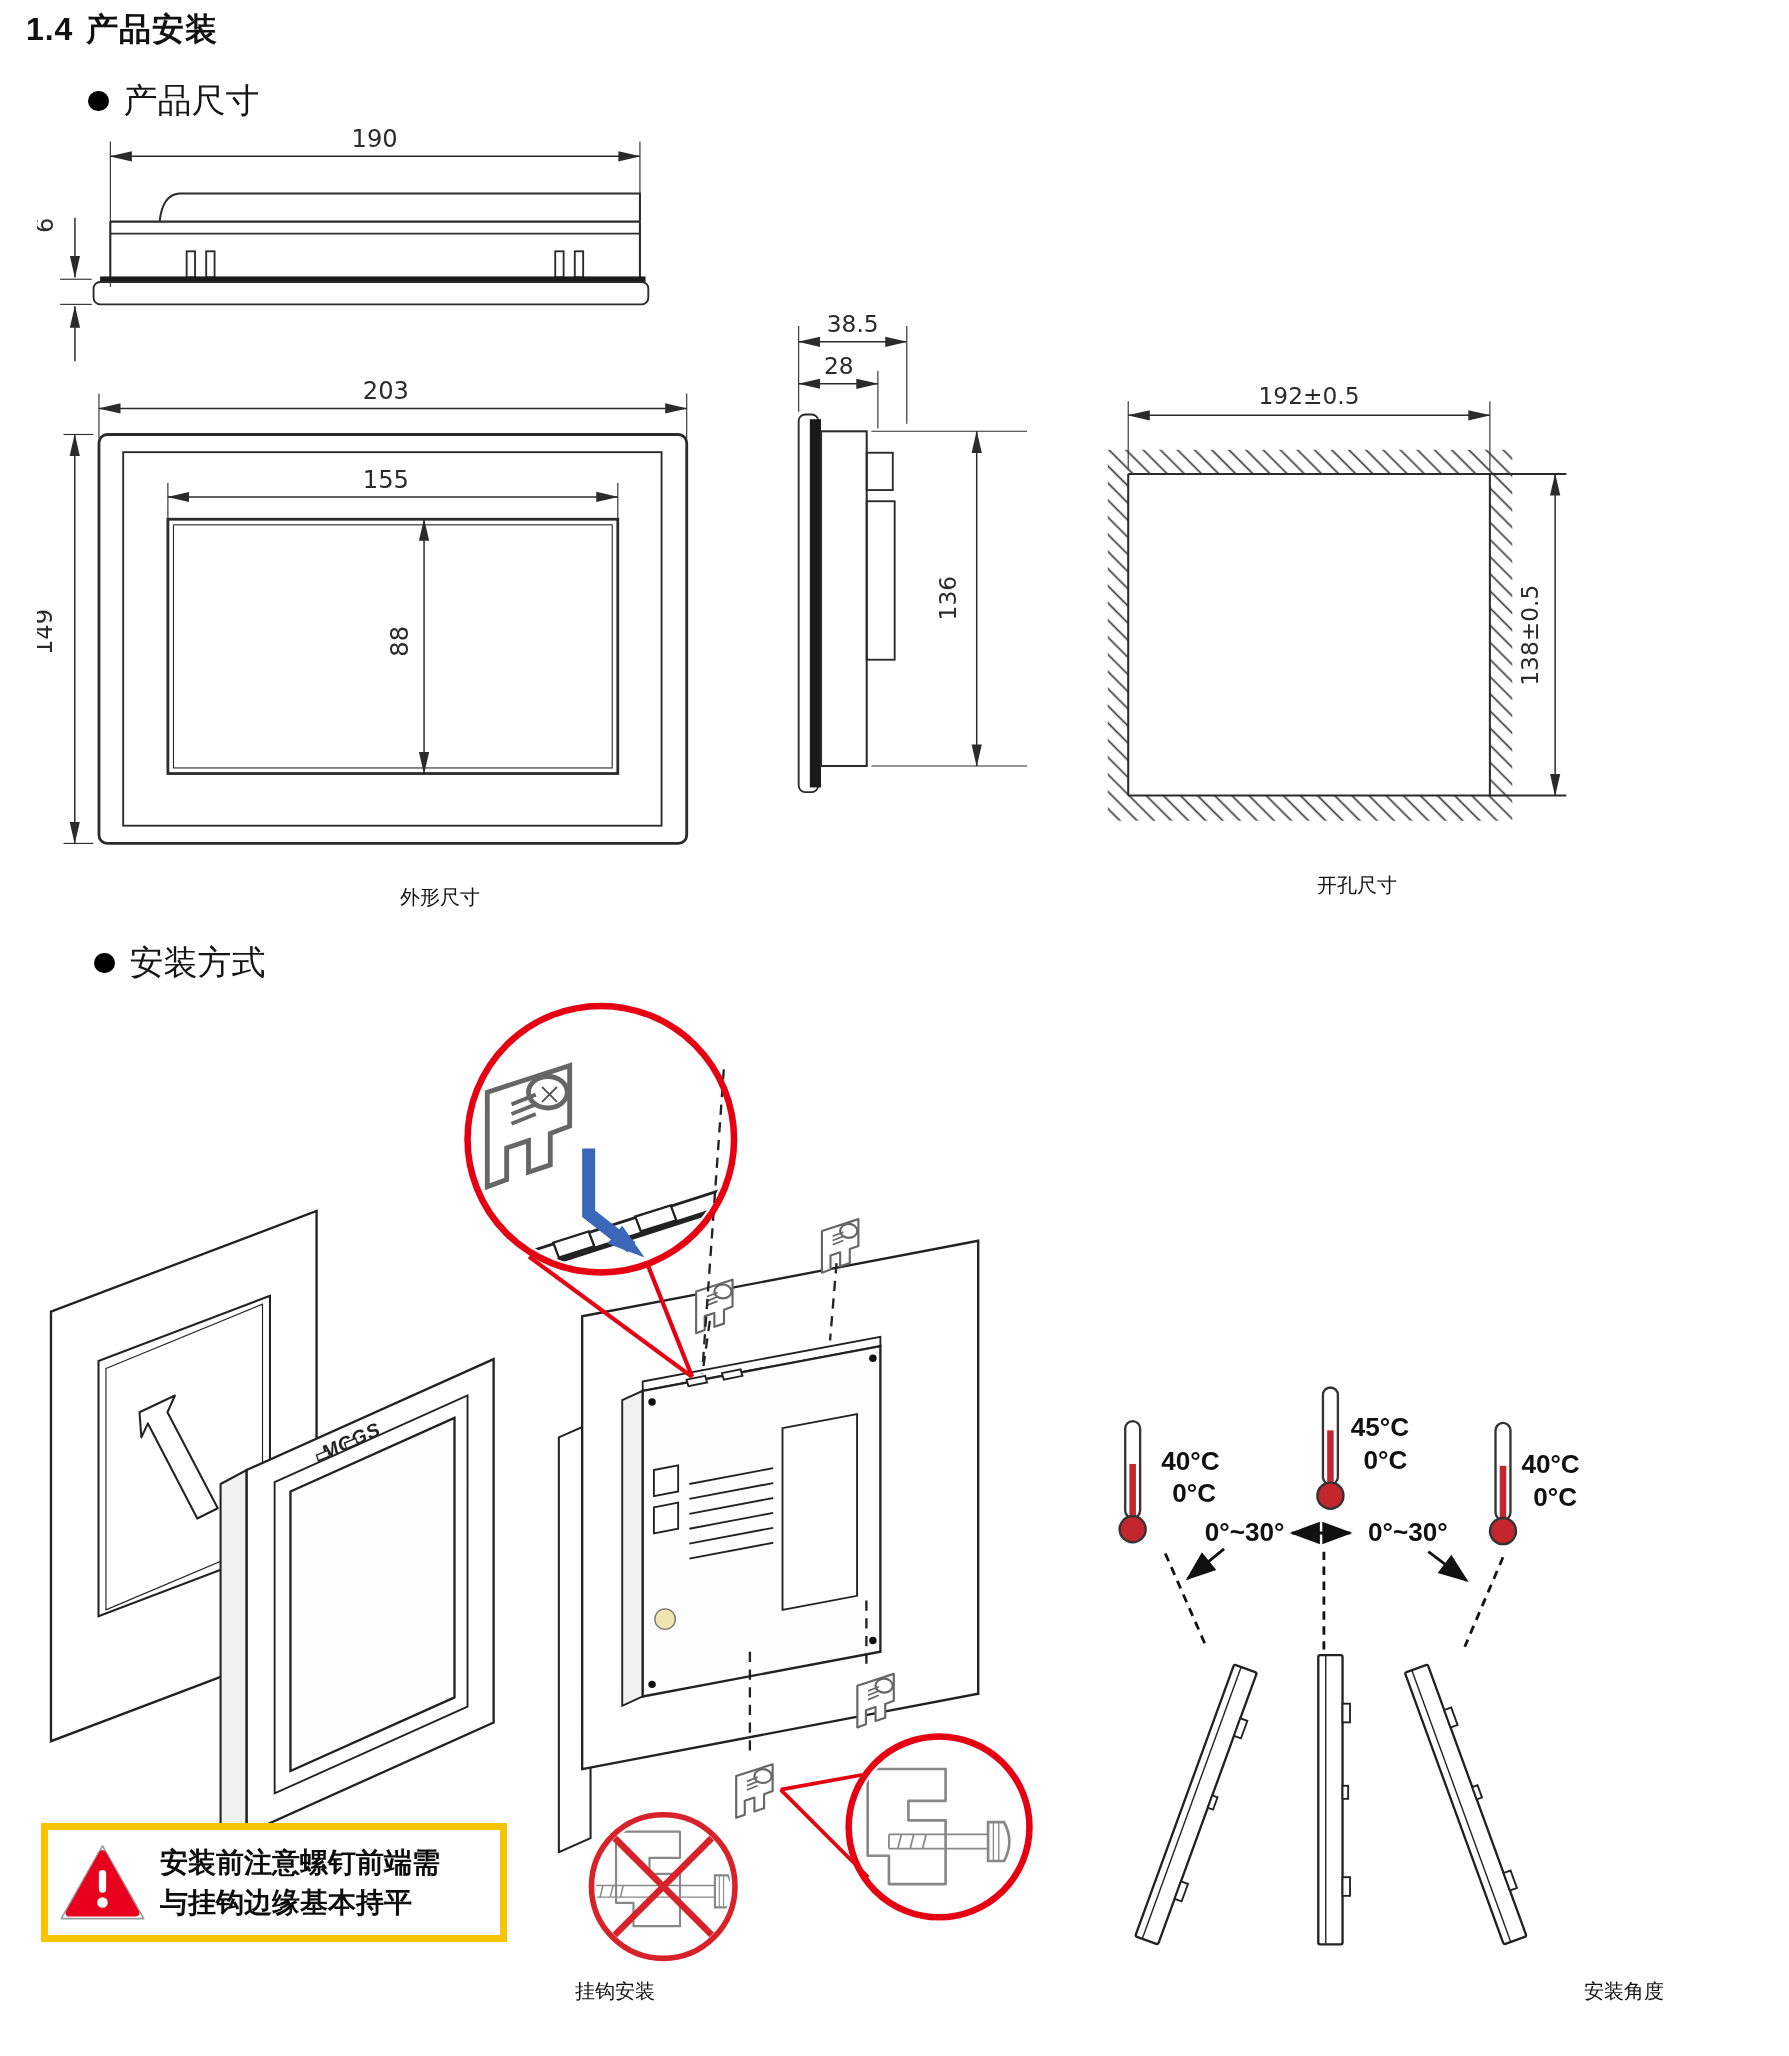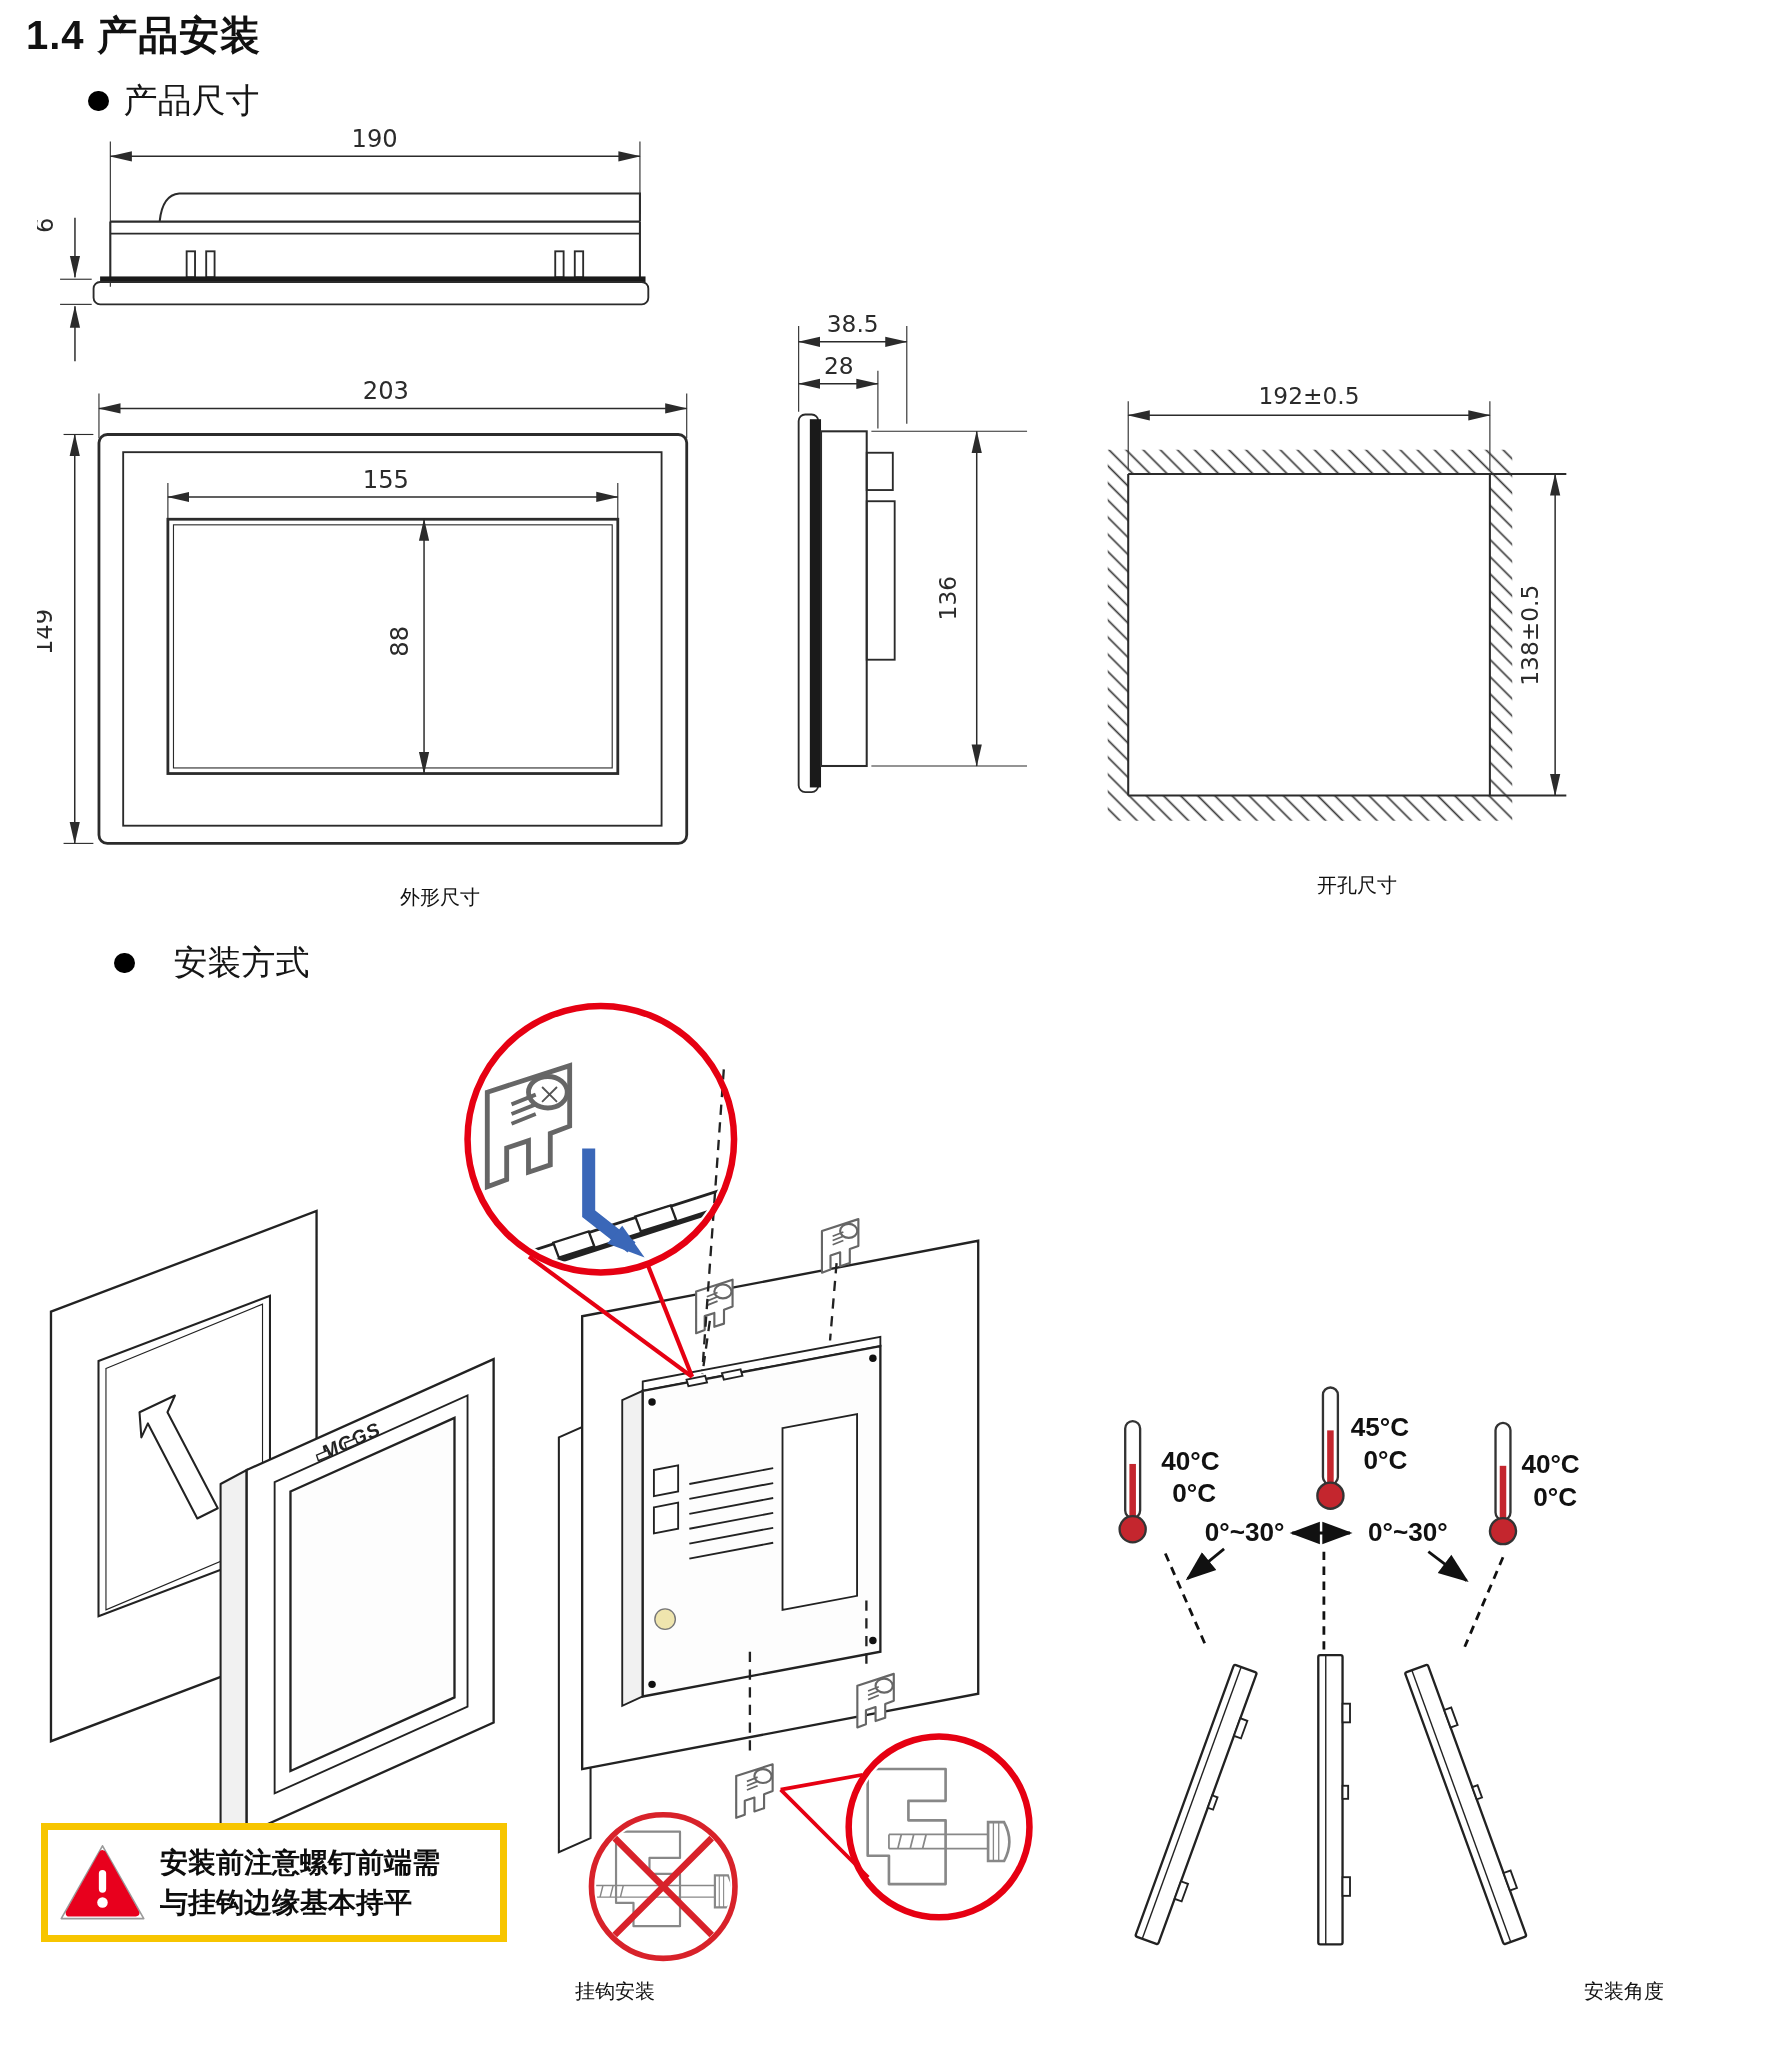--- a/index.html
+++ b/index.html
@@ -1,18 +1,18 @@
 <!DOCTYPE html>
 <html style="font-size:15px"><head>
 <meta charset="utf-8">
 <style>
   html,body{margin:0;padding:0;background:#fff;}
   .page{position:relative;width:1790px;height:2056px;background:#fff;overflow:hidden;
         font-family:"Liberation Sans",sans-serif;color:#111;}
-  .title-row{position:absolute;left:26px;top:7.5px;font-size:40px;font-weight:bold;letter-spacing:0.9px;}
+  .title-row{position:absolute;left:26px;top:7.5px;font-size:32px;font-weight:bold;letter-spacing:0.9px;}
   .title-row .num{margin-right:13px;}
   .bullet{position:absolute;display:flex;align-items:center;}
   .bullet .dot{width:20.5px;height:20.5px;border-radius:50%;background:#000;flex:0 0 auto;}
   .bullet .blabel{margin-left:15px;font-size:34px;color:#161616;}
   .cap{position:absolute;text-align:center;font-size:20px;color:#111;width:280px;}
   .fig{position:absolute;}
   .dim{font-family:"DejaVu Sans",sans-serif;font-size:26px;fill:#2b2b2b;}
   .dimS{font-family:"DejaVu Sans",sans-serif;font-size:25px;fill:#2b2b2b;}
   .lbl{font-family:"Liberation Sans",sans-serif;font-size:28px;font-weight:bold;fill:#111;}
   .logo{font-family:"Liberation Sans",sans-serif;font-size:21px;font-style:italic;font-weight:bold;
@@ -150,21 +150,21 @@
     <line class="ln" x1="30" y1="118" x2="30" y2="463" stroke-width="2.2"></line>
     <line class="ln" x1="418" y1="118" x2="418" y2="463" stroke-width="2.2"></line>
 
     <line class="ln" x1="488" y1="118" x2="488" y2="463" stroke-width="1.6" marker-start="url(#cv-a)" marker-end="url(#cv-a)"></line>
     <text class="dimS" transform="translate(470,291) rotate(-90)" text-anchor="middle">138±0.5</text>
   </svg>
 
   <div class="cap" style="left:300px;top:884px;">外形尺寸</div>
   <div class="cap" style="left:1217px;top:872px;">开孔尺寸</div>
 
-  <div class="bullet" style="left:114px;top:940px;gap:24px;">
+  <div class="bullet" style="left:94px;top:940px;">
     <span class="dot"></span>
     <span class="blabel">安装方式</span>
   </div>
 
   <svg class="fig" style="left:37px;top:999px;" width="1081" height="970" viewBox="0 0 1160 1040">
     <defs>
       <g id="hk">
         <path d="M2,16 L36,5 L36,30 L28,33 L28,46 L19,49 L19,36 L10,39 L10,52 L2,55 Z" fill="#fff" stroke="#666" stroke-width="2"></path>
         <ellipse cx="27" cy="16" rx="8" ry="6.5" fill="#fff" stroke="#666" stroke-width="2"></ellipse>
         <path d="M12,21 L22,17 M12,25 L22,21 M12,29 L22,25" stroke="#666" stroke-width="1.6" fill="none"></path>

